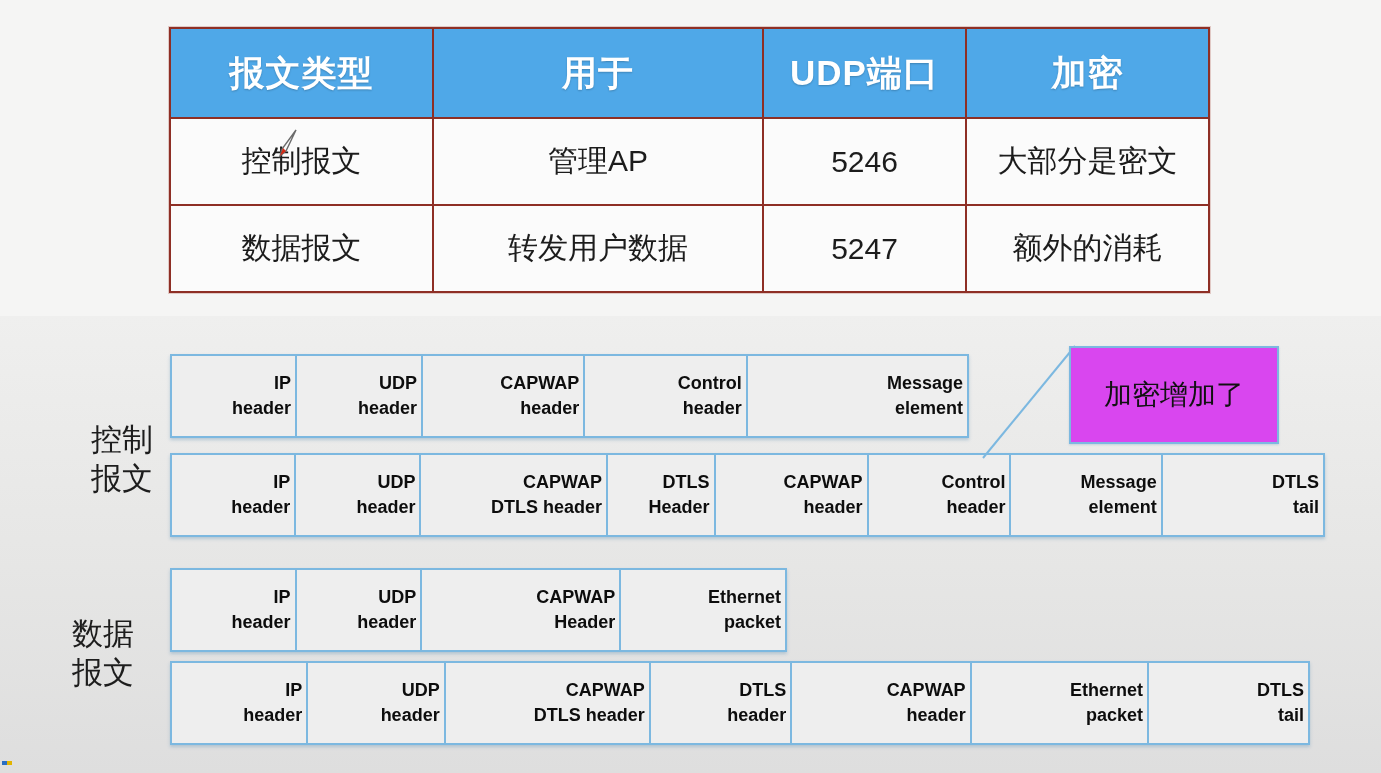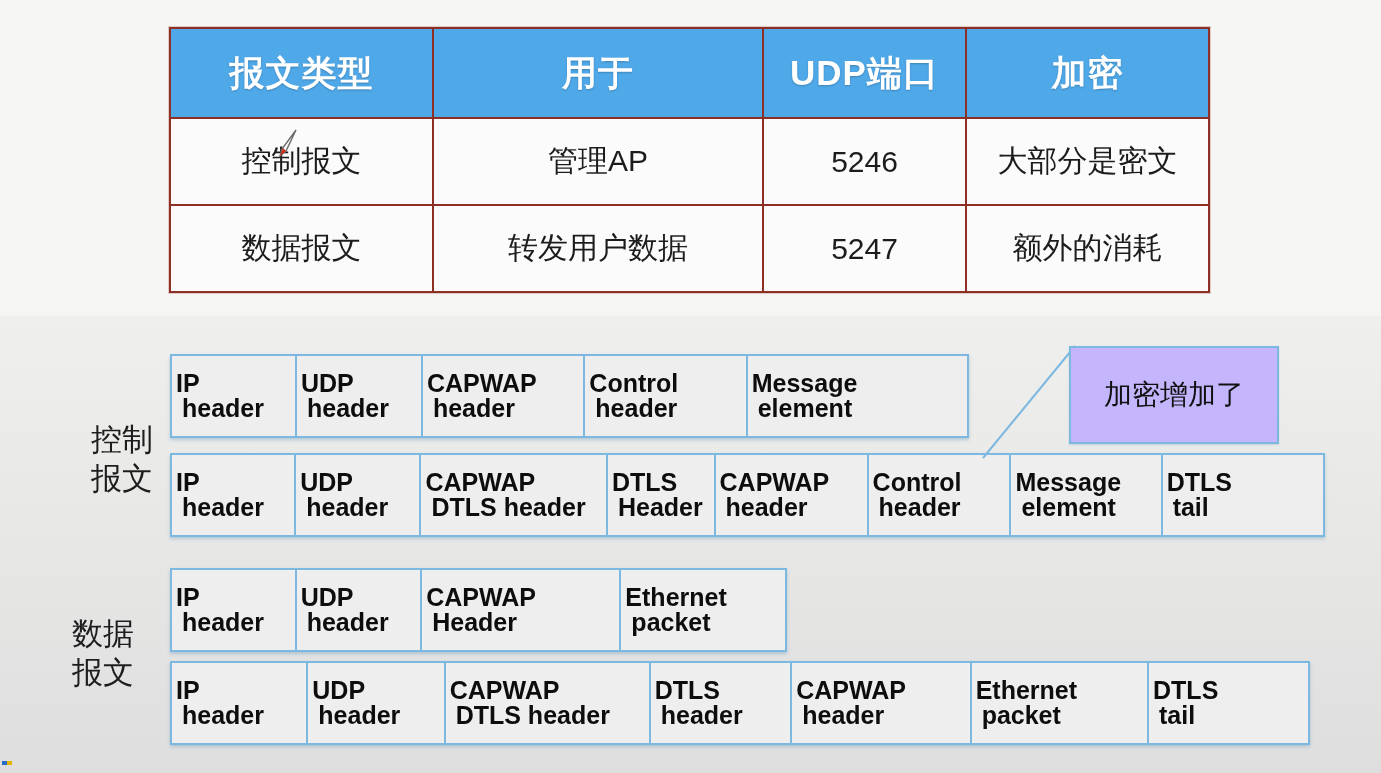--- a/index.html
+++ b/index.html
@@ -85,48 +85,48 @@
     display: flex;
     height: 84px;
     border: 2px solid #7cb8e0;
     background: #eeeeee;
     box-shadow: 0 2px 3px rgba(120,160,190,0.45);
     box-sizing: border-box;
   }
   .pkt-cell {
     display: flex;
     flex-direction: column;
-    align-items: flex-start;
+    align-items: flex-end;
     justify-content: center;
     border-right: 2px solid #7cb8e0;
     box-sizing: border-box;
     background: #eeeeee;
     color: #0d0d0d;
     font-weight: bold;
-    font-size: 25px;
+    font-size: 18px;
     line-height: 25px;
     text-align: center;
     padding: 17px 4px;
   }
   .pkt-cell:last-child { border-right: none; }
   .pkt-cell .l1 { display: block; }
   .pkt-cell .l2 { display: block; font-weight: bold; margin-left: 6px; }
 
   #pkt-ctrl-plain  { left: 170px; top: 354px; width: 799px; }
   #pkt-ctrl-dtls   { left: 170px; top: 453px; width: 1155px; }
   #pkt-data-plain  { left: 170px; top: 568px; width: 617px; }
   #pkt-data-dtls   { left: 170px; top: 661px; width: 1140px; }
 
   
   #callout {
     position: absolute;
     left: 1069px; top: 346px;
     width: 210px; height: 98px;
     border: 2px solid #7cb8e0;
-    background: #c4b5fd;
+    background: #d946ef;
     display: flex;
     flex-direction: column;
     align-items: center;
     justify-content: center;
     box-sizing: border-box;
     color: #111;
     font-size: 28px;
     line-height: 36px;
     font-weight: 400;
     box-shadow: 0 1px 2px rgba(120,160,190,0.35);

